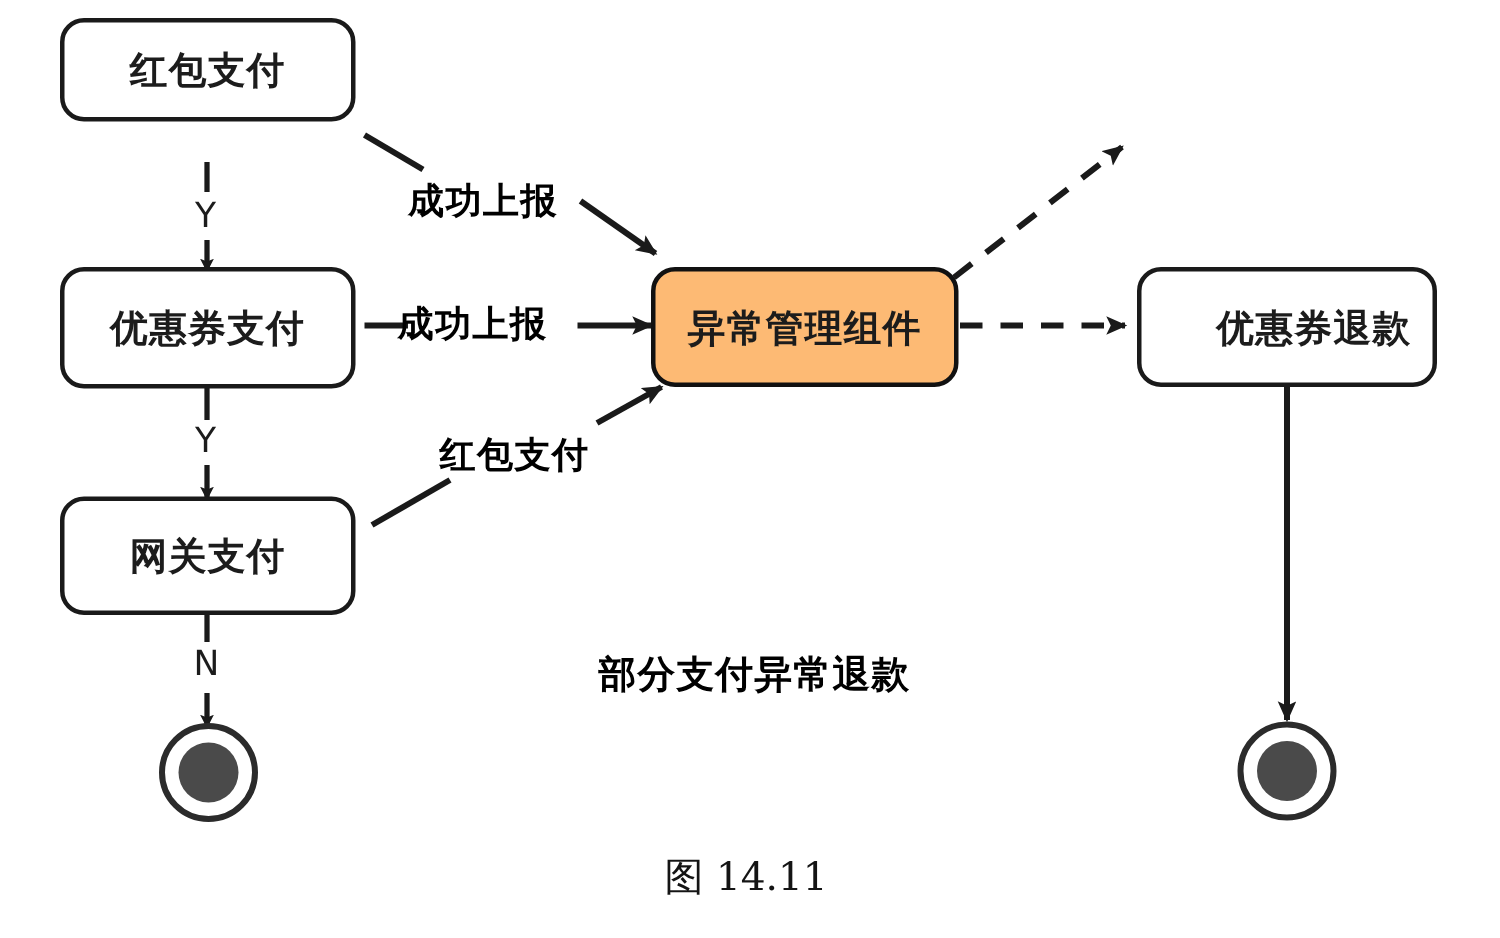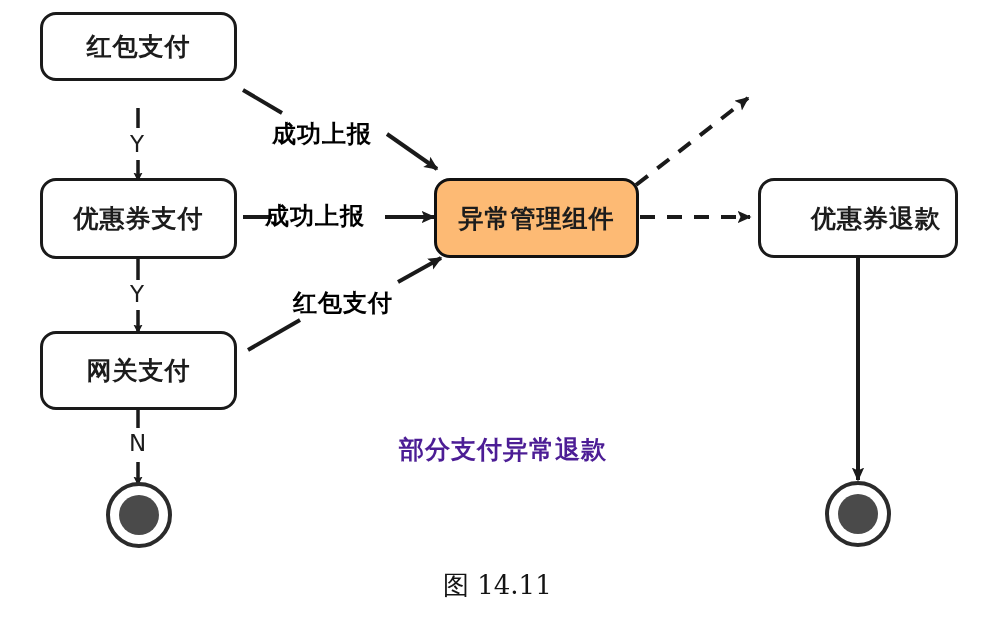--- a/index.html
+++ b/index.html
@@ -68,21 +68,21 @@
     font-weight: 400;
     color: #1c1c1c;
     white-space: nowrap;
     line-height: 1;
   }
   .diagram-caption {
     position: absolute;
     font-family: "DejaVu Sans", "Liberation Sans", sans-serif;
     font-size: 25px;
     font-weight: 700;
-    color: #4c1d95;
+    color: #000000;
     letter-spacing: 1px;
     white-space: nowrap;
     line-height: 1;
   }
   .figure-caption {
     position: absolute;
     font-family: "DejaVu Serif", "Liberation Serif", serif;
     font-size: 26px;
     font-weight: 400;
     color: #141414;

